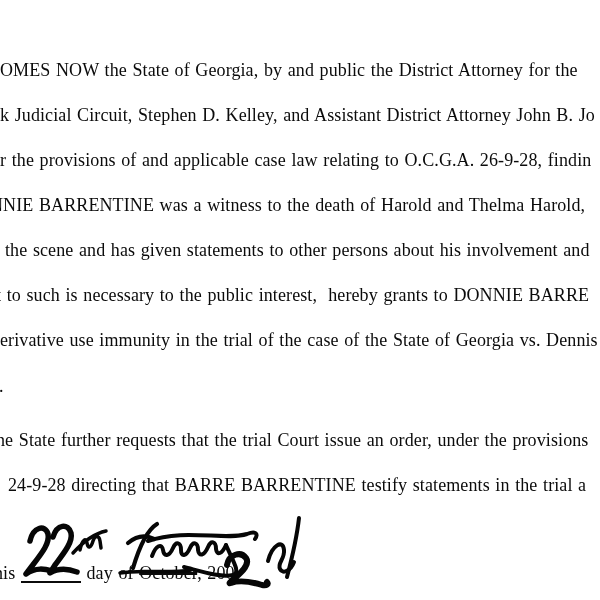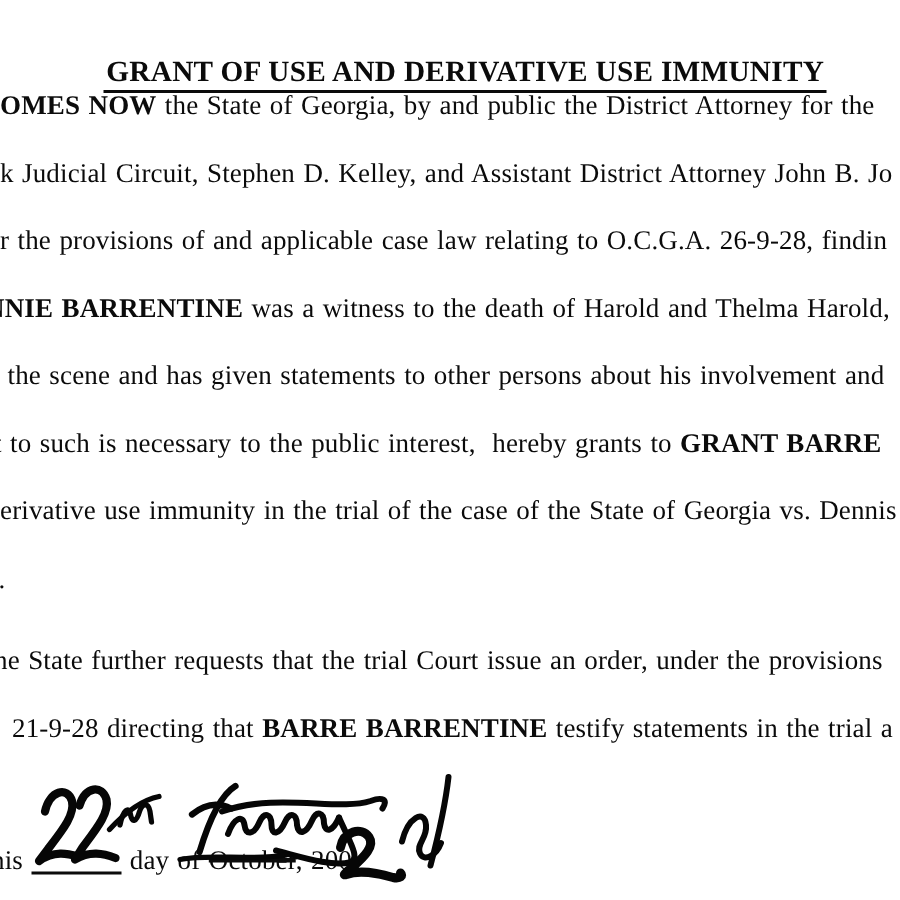--- a/index.html
+++ b/index.html
@@ -11,49 +11,46 @@
   .page{position:absolute;inset:0;overflow:hidden;}
   .title{
     position:absolute;top:16px;left:0;width:100%;text-align:center;
     font-size:19.5px;font-weight:bold;letter-spacing:0.2px;white-space:pre;
   }
   .title .tspan{border-bottom:2.5px solid #0b0b0b;padding:0 2px 1px 2px;}
   .line{
     position:absolute;font-size:18px;line-height:20px;white-space:pre;
     letter-spacing:0.1px;word-spacing:1px;width:650px;
   }
-  .b{font-weight:bold;margin-top:33px;}
+  .b{font-weight:normal;margin-top:33px;}
   .strike{text-decoration:line-through;text-decoration-thickness:2.5px;}
   .blank{
     display:inline-block;height:12px;border-bottom:2px solid #0b0b0b;
     transform:translateY(4px);
   }
   .hand{position:absolute;left:0;top:0;pointer-events:none;}
   .hand path{fill:none;stroke:#060606;stroke-linecap:round;stroke-linejoin:round;}
 </style>
 </head>
 <body>
 
 <div class="page">
 
-  <div class="title">
-    <span class="tspan">GRANT OF USE AND DERIVATIVE USE IMMUNITY</span>
-  </div>
 
   <div>
       <div class="line" style="top: 60px; left: 0px;"><span class="b ">OMES NOW</span><span class=""> the State of Georgia, by and public the District Attorney for the</span></div>
       <div class="line" style="top: 105px; left: 0px;"><span class="">k Judicial Circuit, Stephen D. Kelley, and Assistant District Attorney John B. Jo</span></div>
       <div class="line" style="top: 150px; left: 0px;"><span class="">r the provisions of and applicable case law relating to O.C.G.A. 26-9-28, findin</span></div>
       <div class="line" style="top: 195px; left: -10px;"><span class="b ">NNIE BARRENTINE</span><span class=""> was a witness to the death of Harold and Thelma Harold,</span></div>
       <div class="line" style="top: 240px; left: 5px;"><span class="">the scene and has given statements to other persons about his involvement and</span></div>
-      <div class="line" style="top: 285px; left: -4px;"><span class="">t to such is necessary to the public interest,  hereby grants to </span><span class="b ">GRANT BARRE</span></div>
+      <div class="line" style="top: 285px; left: -4px;"><span class="">t to such is necessary to the public interest,  hereby grants to </span><span class="b ">DONNIE BARRE</span></div>
       <div class="line" style="top: 330px; left: 0px;"><span class="">erivative use immunity in the trial of the case of the State of Georgia vs. Dennis</span></div>
       <div class="line" style="top: 376px; left: -1px;"><span class="">.</span></div>
       <div class="line" style="top: 430px; left: -4px;"><span class="">he State further requests that the trial Court issue an order, under the provisions</span></div>
-      <div class="line" style="top: 475px; left: 8px;"><span class="">21-9-28 directing that </span><span class="b ">BARRE BARRENTINE</span><span class=""> testify statements in the trial a</span></div>
+      <div class="line" style="top: 475px; left: 8px;"><span class="">24-9-28 directing that </span><span class="b ">BARRE BARRENTINE</span><span class=""> testify statements in the trial a</span></div>
       <div class="line" style="top: 563px; left: -6px;"><span class="">his </span><span class="blank" style="width: 60px;"></span><span class=""> day of </span><span class="strike">October</span><span class="">, 200</span></div>
     </div>
 
   <svg class="hand" width="600" height="600" viewBox="0 0 600 600">
 
     <path d="M30 541 C33 527 45 524 48 534 C50 543 42 553 32 566 L26 574 C36 567 45 569 52 571" stroke-width="5.5"></path>
     <path d="M53 537 C57 524 68 523 71 533 C73 542 64 553 55 565 L50 573 C60 567 69 569 77 572" stroke-width="5.5"></path>
 
     <path d="M80 550 C82 540 86 537 87 543 C88 549 91 548 93 541 C95 535 99 535 100 541 L101 548" stroke-width="3.5"></path>
     <path d="M73 553 C84 541 96 533 106 531" stroke-width="3.5"></path>

